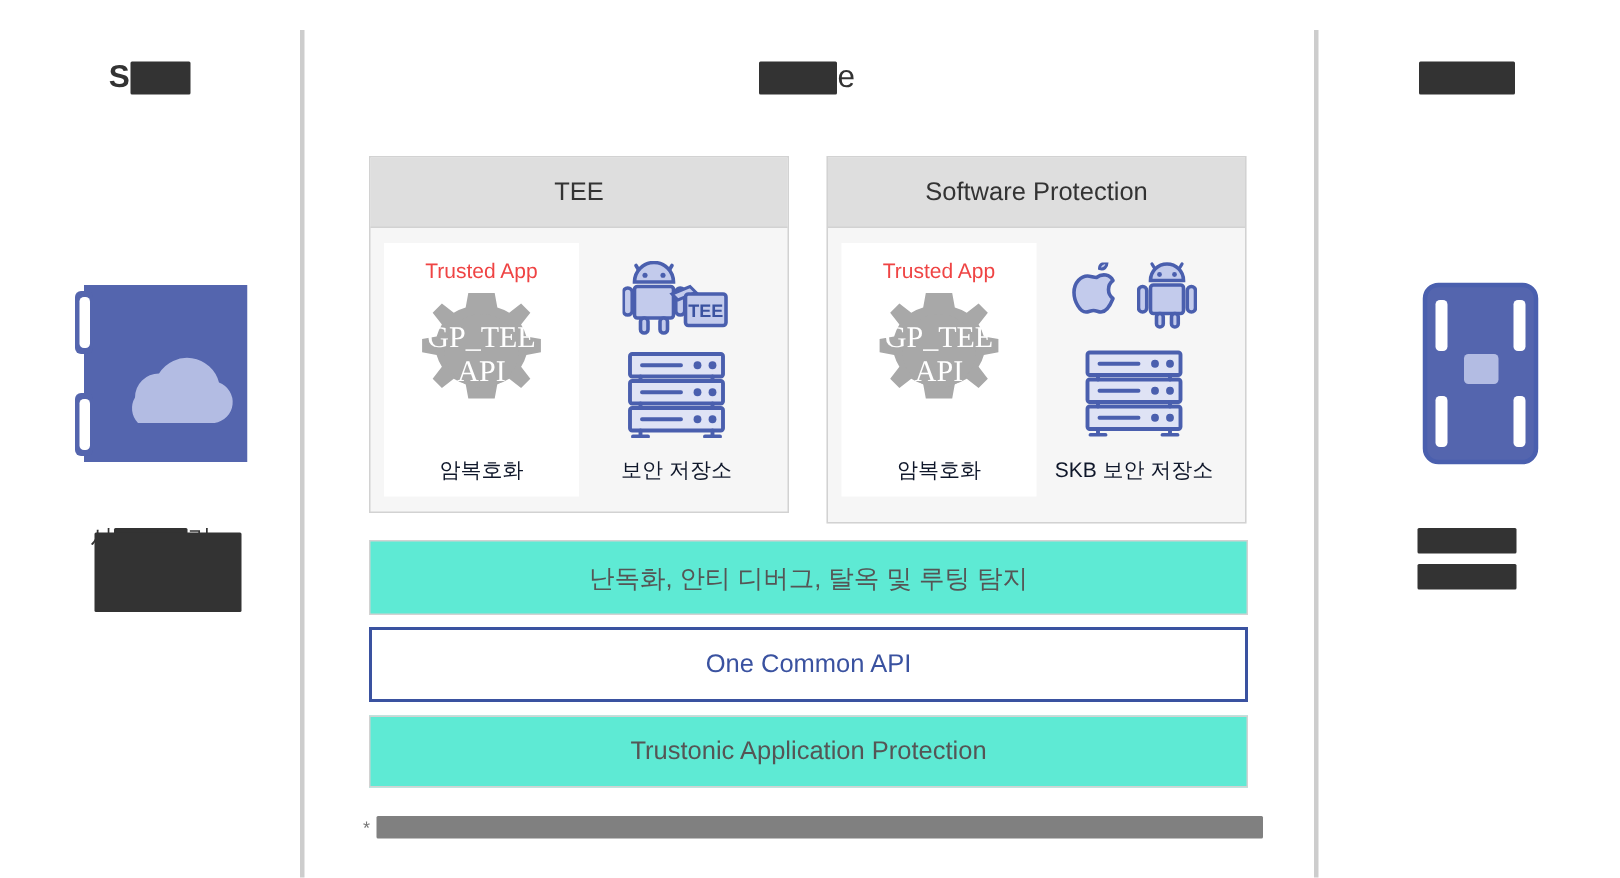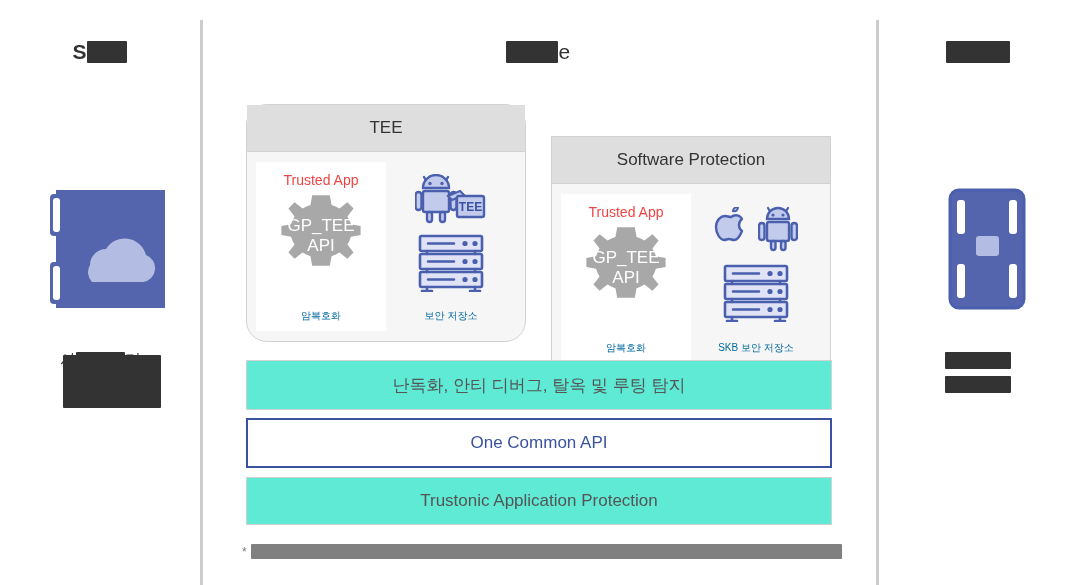--- a/index.html
+++ b/index.html
@@ -75,22 +75,22 @@
   .side-caption.left  { left: 8px;   top: 348px; width: 185px; }
   .side-caption.right { left: 884px; top: 348px; width: 188px; }
 
   
   .panel {
     position: absolute;
     border: 1px solid #d2d2d2;
     background: #f6f6f6;
     box-sizing: border-box;
   }
-  .panel.tee { left: 246px; top: 104px; width: 280px; height: 238px; border-radius: 21px; }
-  .panel.swp { left: 551px; top: 104px; width: 280px; height: 245px; margin-top: 32px; }
+  .panel.tee { left: 246px; top: 104px; width: 280px; height: 238px; }
+  .panel.swp { left: 551px; top: 104px; width: 280px; height: 245px; }
 
   .panel-header {
     height: 46px;
     background: #dedede;
     display: flex;
     align-items: center;
     justify-content: center;
     font-size: 17px;
     color: #333333;
     border-bottom: 1px solid #d2d2d2;
@@ -111,40 +111,41 @@
   .cell.boxed {
     background: #ffffff;
   }
   .cell-title {
     font-size: 14px;
     color: #ef4444;
     margin-top: 10px;
     white-space: nowrap;
   }
   .cell-caption {
-    font-size: 10px;
-    color: #0369a1;
+    font-size: 14px;
+    color: #0f172a;
     margin-top: auto;
     margin-bottom: 8px;
     white-space: nowrap;
   }
   .gear-wrap {
     margin-top: 2px;
     position: relative;
   }
   .gear-label {
     position: absolute;
     left: 0; right: 0;
     top: 50%;
     transform: translateY(-50%);
     text-align: center;
     color: #ffffff;
-    font-size: 17px;
+    font-size: 20px;
     line-height: 1.15;
     pointer-events: none;
+    font-family: Liberation Serif, serif;
   }
   .icon-stack {
     display: flex;
     flex-direction: column;
     align-items: center;
     gap: 8px;
     margin-top: 12px;
   }
   .icon-row {
     display: flex;

